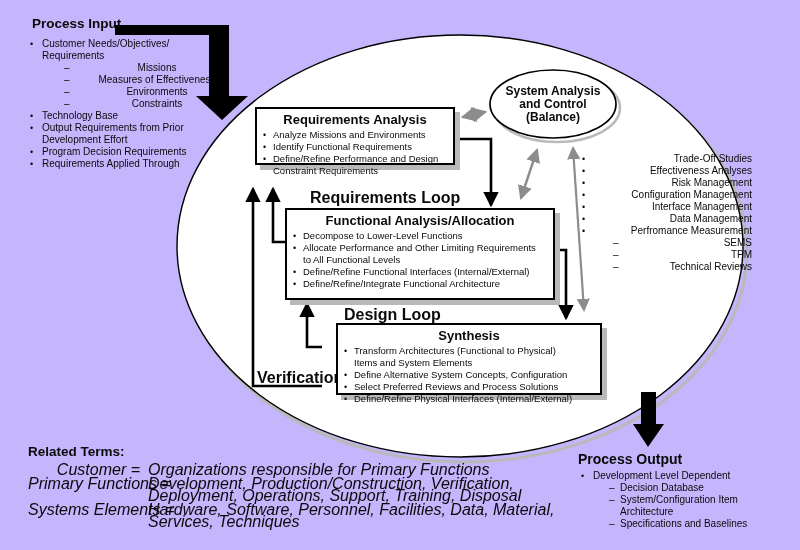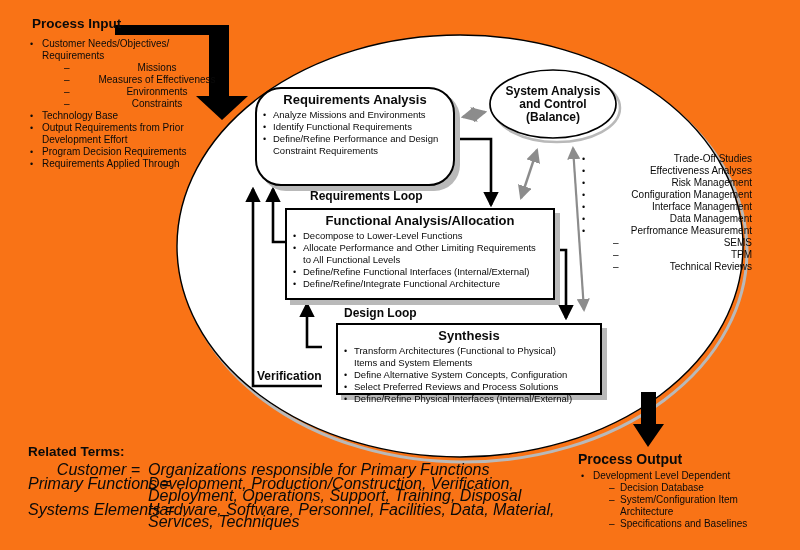--- a/index.html
+++ b/index.html
@@ -1,21 +1,21 @@
 <!DOCTYPE html>
 <html><head>
 <meta charset="utf-8">
 <style>
   html,body{margin:0;padding:0;background:#fff;}
-  .stage{position:relative;width:800px;height:550px;background:#f97316;overflow:hidden;
+  .stage{position:relative;width:800px;height:550px;background:#c4b5fd;overflow:hidden;
          font-family:"Liberation Sans",sans-serif;color:#0a0a0a;}
   svg.layer{position:absolute;left:0;top:0;}
 
   .h1{position:absolute;font-weight:bold;font-size:13.5px;white-space:nowrap;}
-  .loop-label{position:absolute;font-weight:bold;font-size:12px;white-space:nowrap;}
+  .loop-label{position:absolute;font-weight:bold;font-size:16px;white-space:nowrap;}
 
   .list{position:absolute;font-size:10px;line-height:12px;}
   .line{position:relative;white-space:nowrap;}
   .line::before{position:absolute;top:0;}
 
   
   .pi-list .b{padding-left:14px;} .pi-list .b::before{content:"•";left:2px;font-size:9px;}
   .pi-list .c{padding-left:14px;}
   .pi-list .d{padding-left:48px;text-align:center;} .pi-list .d::before{content:"–";left:36px;}
 
@@ -89,21 +89,21 @@
       <div class="line d"><span>Measures of Effectiveness</span></div>
       <div class="line d"><span>Environments</span></div>
       <div class="line d"><span>Constraints</span></div>
       <div class="line b"><span>Technology Base</span></div>
       <div class="line b"><span>Output Requirements from Prior</span></div>
       <div class="line c"><span>Development Effort</span></div>
       <div class="line b"><span>Program Decision Requirements</span></div>
       <div class="line b"><span>Requirements Applied Through</span></div>
     </div>
 
-  <div class="box" style="left:255px;top:87px;width:200px;height:99px;border-radius:26px;">
+  <div class="box" style="left:255px;top:107px;width:200px;height:58px;">
     <div class="box-title">Requirements Analysis</div>
     <div class="list">
 
     <div class="line b"><span>Analyze Missions and Environments</span></div>
         <div class="line b"><span>Identify Functional Requirements</span></div>
         <div class="line b"><span>Define/Refine Performance and Design</span></div>
         <div class="line c"><span>Constraint Requirements</span></div>
       </div>
   </div>
 

